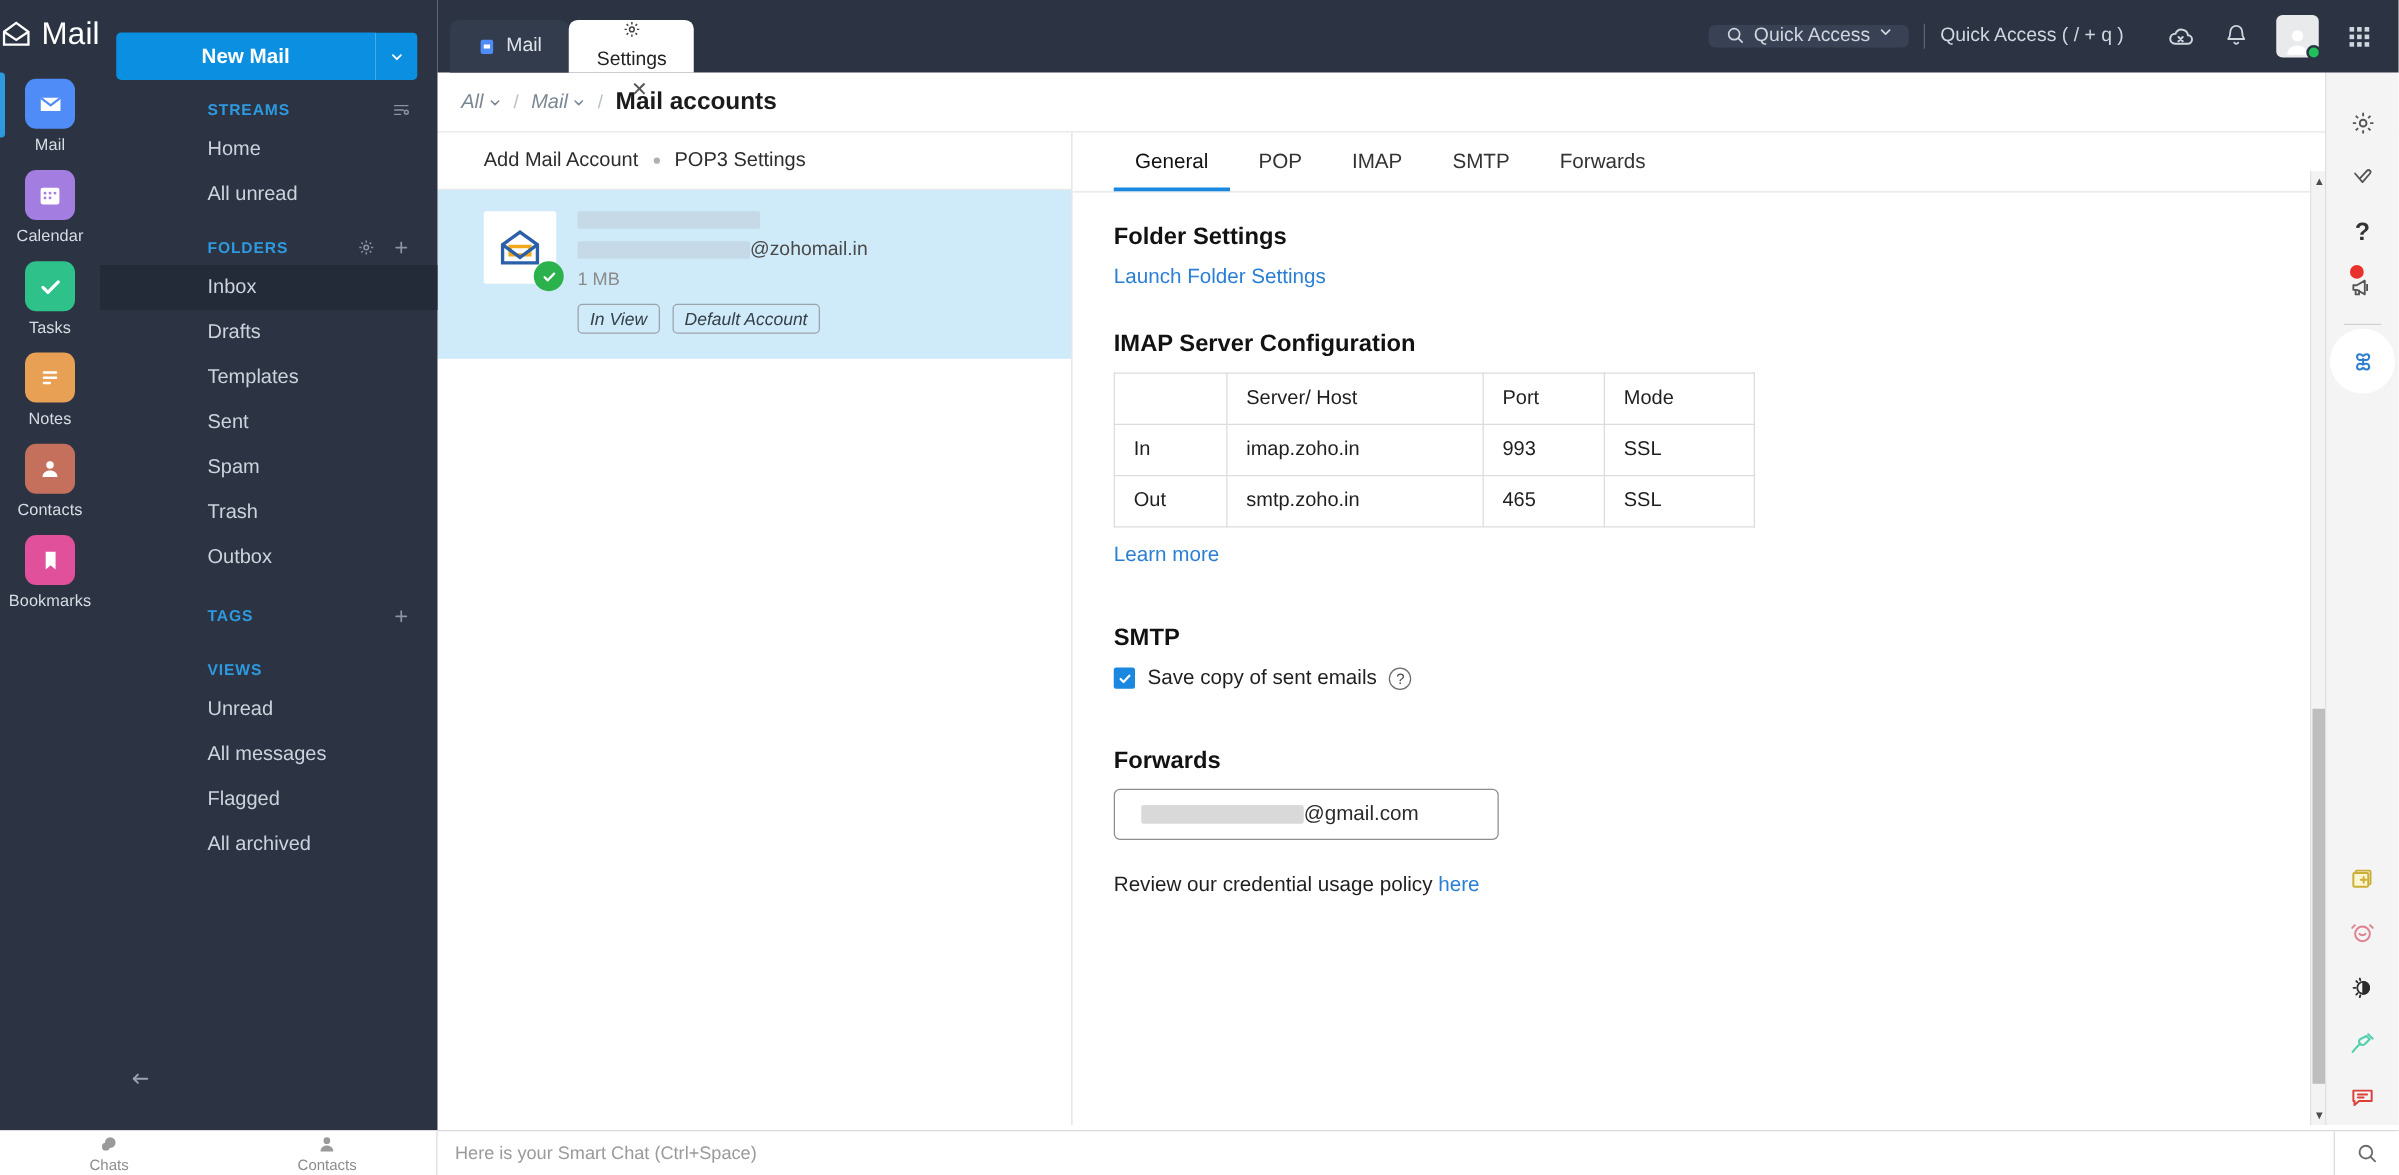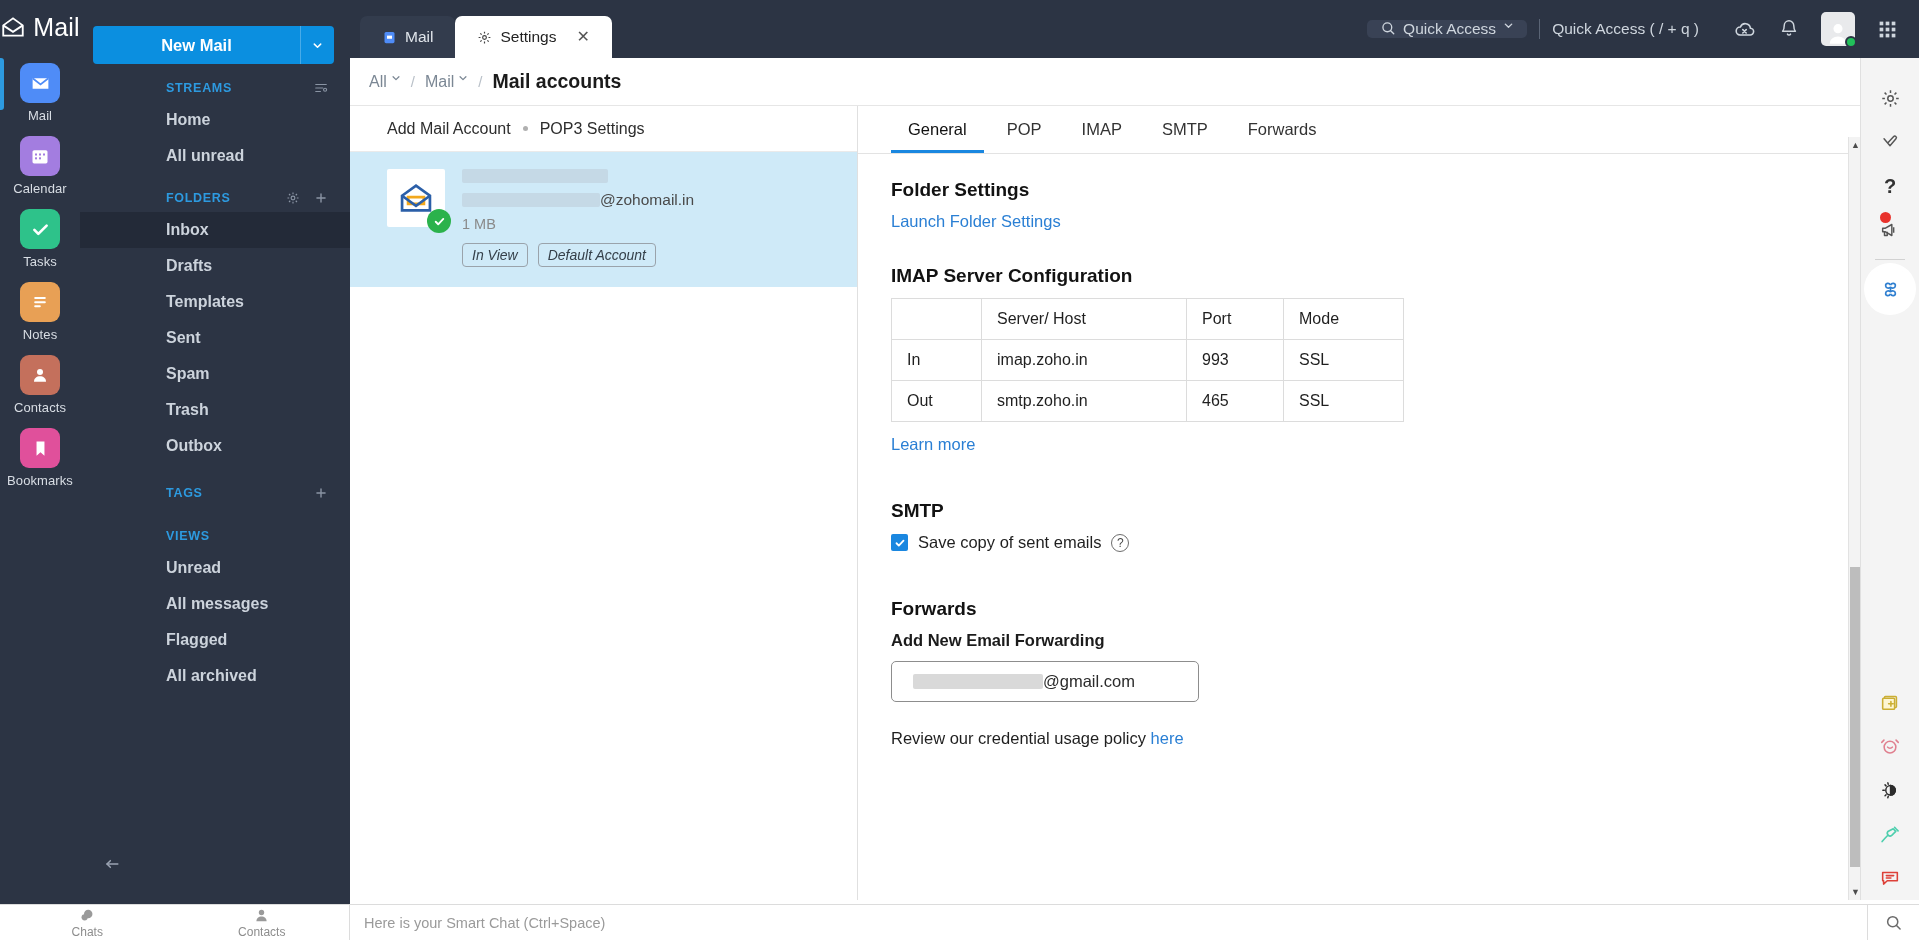--- a/index.html
+++ b/index.html
@@ -48,21 +48,21 @@
     justify-content:center; cursor:pointer; font-size: 11px;
   }
   .sec-head {
     display:flex; align-items:center; justify-content:space-between;
     padding: 17px 22px 7px 86px; font-size: 12.5px; font-weight:700;
     color:#2d9ae0; letter-spacing:.7px;
   }
   .sec-head .sec-actions { display:flex; gap:14px; color:#8a94a4; }
   .f-item {
     padding: 6px 10px 6px 86px; font-size: 16px; color:#ccd3dc; cursor:pointer;
-    line-height: 24px; white-space:nowrap;font-weight:bold;
+    line-height: 24px; white-space:nowrap;
   }
   .f-item.sel { background:#232a38; }
   #collapse-row { position:absolute; bottom: 62px; left: 0; width:270px; padding-left: 22px;}
   .icon-btn { background:none; border:0; color:#8a94a4; cursor:pointer; padding:0; line-height:0;}
 
   
   #bottom-bar {
     position:absolute; left:0; bottom:0; width:1919px; height:36px;
     background:#ffffff; border-top:1px solid #dcdcdc; z-index:30; display:flex;
   }
@@ -79,21 +79,21 @@
   #top-header {
     position:absolute; left:350px; top:0; width:1569px; height:58px;
     background:#2c3444; z-index:10; display:flex; align-items:flex-end;
   }
   #tabs-wrap { display:flex; align-items:flex-end; height:58px; padding-left:10px; gap:0;}
   .tab {
     display:flex; align-items:center; gap:8px; height:42px; padding:0 22px;
     font-size:15.5px; cursor:pointer; border-radius:7px 7px 0 0;
   }
   .tab.inactive { background:#333c4d; color:#dfe4ea; }
-  .tab.active { background:#ffffff; color:#222; }
+  .tab.active { background:#ffffff; color:#222;flex-direction:column; }
   .tab .tab-close { margin-left:12px; color:#555; font-size:16px; line-height:1; }
   #header-right { margin-left:auto; display:flex; align-items:center; gap:0; height:58px; padding-right:10px;}
   #qa-pill {
     display:flex; align-items:flex-start; gap:7px; background:#394255; border-radius:5px;
     height:18px; padding:0 13px; color:#cfd6de; font-size:15.5px; cursor:pointer;
   }
   #qa-divider { width:1px; height:20px; background:#5a6475; margin:0 12px; }
   #qa-hint { color:#cfd6de; font-size:15.5px; cursor:pointer; margin-right:24px;}
   .hdr-ico { width:44px; height:58px; display:flex; align-items:center; justify-content:center;
              color:#cfd6de; cursor:pointer; }
@@ -102,21 +102,21 @@
             display:flex; align-items:flex-end; justify-content:center; overflow:hidden;}
   #avatar-dot { position:absolute; right:-2px; bottom:-2px; width:12px; height:12px;
                 border-radius:50%; background:#21c05a; border:2px solid #2c3444;}
 
   
   #breadcrumb {
     position:absolute; left:350px; top:58px; width:1569px; height:48px; background:#fff;
     display:flex; align-items:center; padding-left:19px; gap:7px; z-index:6;
     border-bottom:1px solid #e6e6e6;
   }
-  .bc-item { font-size:16px; color:#7b8794; cursor:pointer; display:flex; align-items:flex-start; gap:4px;}
+  .bc-item { font-size:16px; color:#7b8794; cursor:pointer; display:flex; align-items:center; gap:4px;font-style:italic;}
   .bc-sep { color:#b9c0c8; font-size:15px; margin:0 3px;}
   #bc-current { font-size:19.5px; font-weight:700; color:#1b1b1b; }
 
   
   #acct-panel {
     position:absolute; left:350px; top:106px; width:508px; height:794px;
     background:#fff; border-right:1px solid #e0e0e0; z-index:5;
   }
   #acct-actions {
     height:46px; display:flex; align-items:center; gap:12px; padding-left:37px;
@@ -548,21 +548,20 @@
             <path d="M5 12.5l4.6 4.6L19 7.2"></path>
           </svg>
       </span>
       <span id="smtp-label">Save copy of sent emails</span>
       <span class="help-ico">?</span>
     </div>
 
     <div class="block-gap-xl"></div>
 
     <div class="sec-title">Forwards</div>
-    <div id="fwd-label">Add New Email Forwarding</div>
     <div id="fwd-input">
       <span id="fwd-redact"></span>
       <span>@gmail.com</span>
     </div>
     <div id="policy-row">
       <span>Review our credential usage policy </span><span class="link">here</span>
     </div>
   </div>
 
   <div class="vbar" style="left:990px; top:31px; height:763px;">

